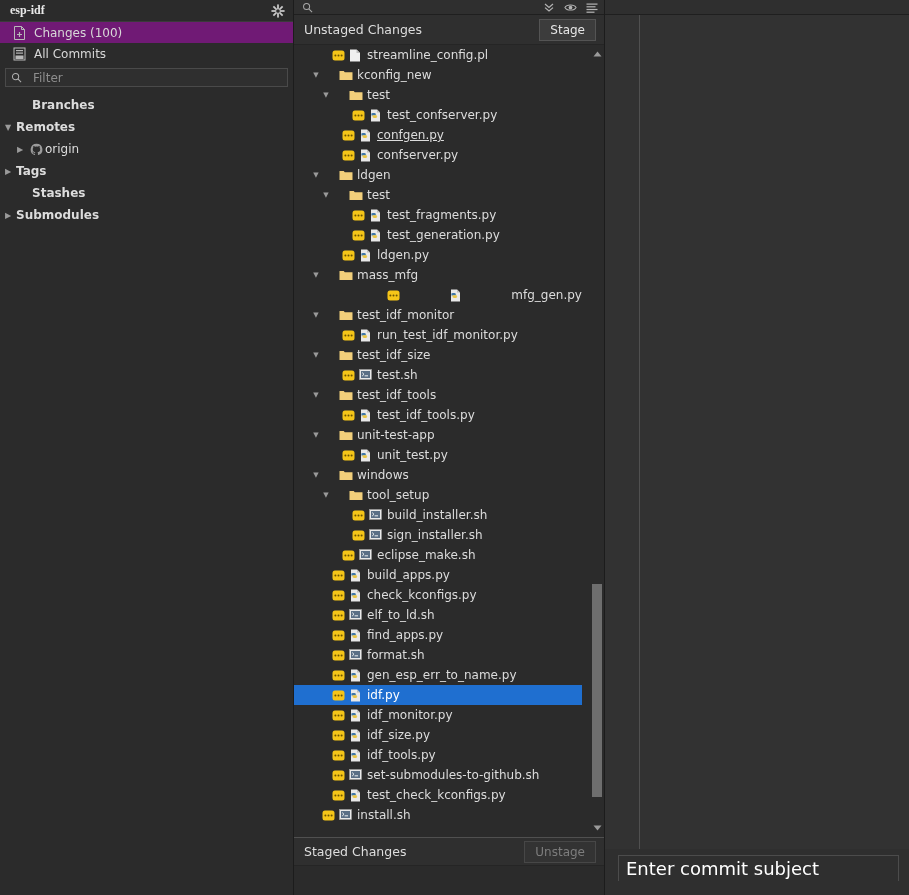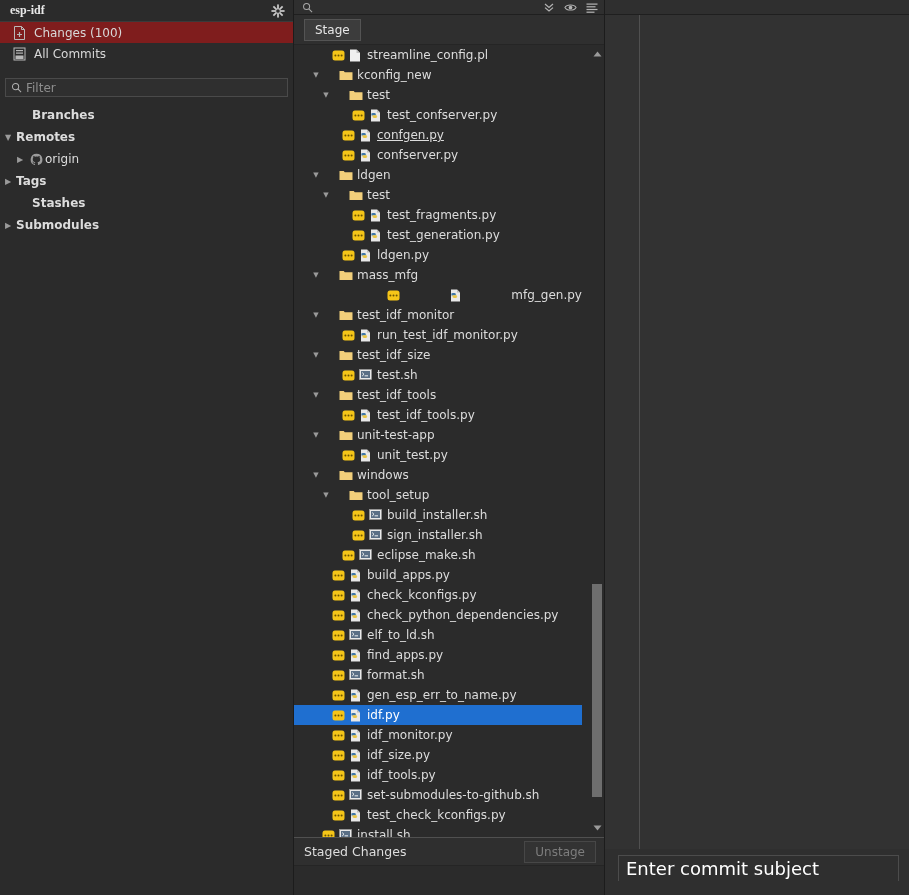--- a/index.html
+++ b/index.html
@@ -40,30 +40,30 @@
   }
   .nav-row {
     height: 21px;
     display: flex; align-items: center;
     padding-left: 12px;
     gap: 7px;
     cursor: pointer;
     color: #d8d8d8;
     font-size: 12px;
   }
-  .nav-row.active { background: #7f1d1d; }
+  .nav-row.active { background: #701a75; }
   .nav-row .nav-ico { width: 15px; height: 15px; display: flex; align-items: center; justify-content: center; }
 
   .filter-wrap { padding: 4px 5px 4px 5px; }
   .filter-box {
     height: 19px;
     background: #2f2f2f;
     border: 1px solid #4a4a4a;
     display: flex; align-items: center;
-    padding: 0 5px; gap: 4px; margin-top: 10px;
+    padding: 0 5px; gap: 11px;
   }
   .filter-box .ph { color: #8d8d8d; font-size: 12px; }
 
   .tree-list { padding-top: 3px; }
   .tree-row {
     height: 22px;
     display: flex; align-items: center;
     font-size: 12px;
     cursor: pointer;
     color: #dcdcdc;
@@ -325,20 +325,21 @@
         <svg width="12" height="11" viewBox="0 0 12 11">
           <rect x="0.5" y="1.5" width="11" height="1.2" fill="#b4b4b4"></rect>
           <rect x="0.5" y="4.2" width="9" height="1.2" fill="#b4b4b4"></rect>
           <rect x="0.5" y="6.9" width="11" height="1.2" fill="#b4b4b4"></rect>
           <rect x="0.5" y="9.6" width="8" height="1.2" fill="#b4b4b4"></rect>
         </svg>
       </span>
     </div>
 
     <div class="section-head">
+      <div class="title">Unstaged Changes</div>
       <div class="btn">Stage</div>
     </div>
 
     <div class="filetree-wrap">
       <div class="filetree" id="filetree">
           <div class="frow" style="padding-left: 26px;">
             <span class="tw"></span>
             <span class="badge">
               <svg width="13" height="11" viewBox="0 0 13 11">
                 <rect x="0.5" y="0.5" width="12" height="10" rx="2.5" fill="#f5c518"></rect>
@@ -777,40 +778,20 @@
             </span>
             <span class="ficon">
               <svg width="13" height="13" viewBox="0 0 13 13">
                 <path d="M2 0.5 h6 l3 3 v9 h-9 z" fill="#e8e8e8"></path>
                 <path d="M8 0.5 v3 h3" fill="#bcbcbc"></path>
                 <path d="M2 5.5 q0-1.6 1.7-1.6 h1.6 q1.5 0 1.5 1.4 v1.2 h-3 q-1.1 0-1.1 1.1 v-2.1 z" fill="#3b74a8"></path>
                 <path d="M8.3 7.3 q0 1.6-1.7 1.6 h-1.6 q-1.5 0-1.5-1.4 v-1.2 h3 q1.1 0 1.1-1.1 v2.1 z" fill="#e8c547"></path>
               </svg>
             </span>
             <span class="fname">check_kconfigs.py</span>
-          </div>
-          <div class="frow" style="padding-left: 26px;">
-            <span class="tw"></span>
-            <span class="badge">
-              <svg width="13" height="11" viewBox="0 0 13 11">
-                <rect x="0.5" y="0.5" width="12" height="10" rx="2.5" fill="#f5c518"></rect>
-                <circle cx="3.4" cy="5.5" r="1" fill="#6b5400"></circle>
-                <circle cx="6.5" cy="5.5" r="1" fill="#6b5400"></circle>
-                <circle cx="9.6" cy="5.5" r="1" fill="#6b5400"></circle>
-              </svg>
-            </span>
-            <span class="ficon">
-              <svg width="13" height="13" viewBox="0 0 13 13">
-                <path d="M2 0.5 h6 l3 3 v9 h-9 z" fill="#e8e8e8"></path>
-                <path d="M8 0.5 v3 h3" fill="#bcbcbc"></path>
-                <path d="M2 5.5 q0-1.6 1.7-1.6 h1.6 q1.5 0 1.5 1.4 v1.2 h-3 q-1.1 0-1.1 1.1 v-2.1 z" fill="#3b74a8"></path>
-                <path d="M8.3 7.3 q0 1.6-1.7 1.6 h-1.6 q-1.5 0-1.5-1.4 v-1.2 h3 q1.1 0 1.1-1.1 v2.1 z" fill="#e8c547"></path>
-              </svg>
-            </span>
-            <span class="fname">check_python_dependencies.py</span>
           </div>
           <div class="frow" style="padding-left: 26px;">
             <span class="tw"></span>
             <span class="badge">
               <svg width="13" height="11" viewBox="0 0 13 11">
                 <rect x="0.5" y="0.5" width="12" height="10" rx="2.5" fill="#f5c518"></rect>
                 <circle cx="3.4" cy="5.5" r="1" fill="#6b5400"></circle>
                 <circle cx="6.5" cy="5.5" r="1" fill="#6b5400"></circle>
                 <circle cx="9.6" cy="5.5" r="1" fill="#6b5400"></circle>
               </svg>

